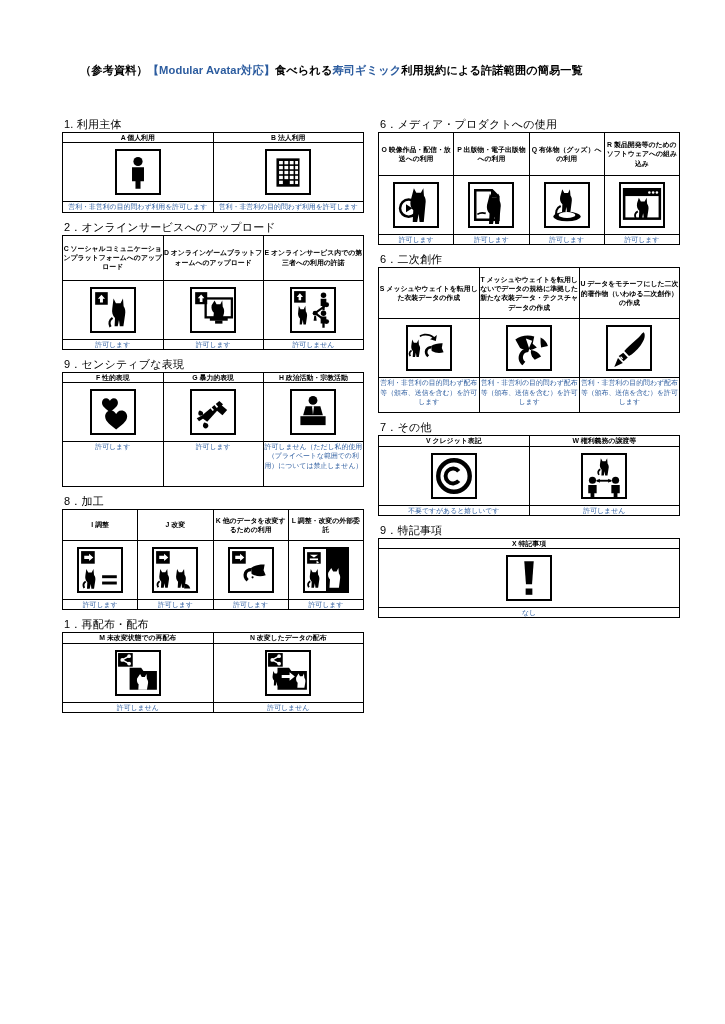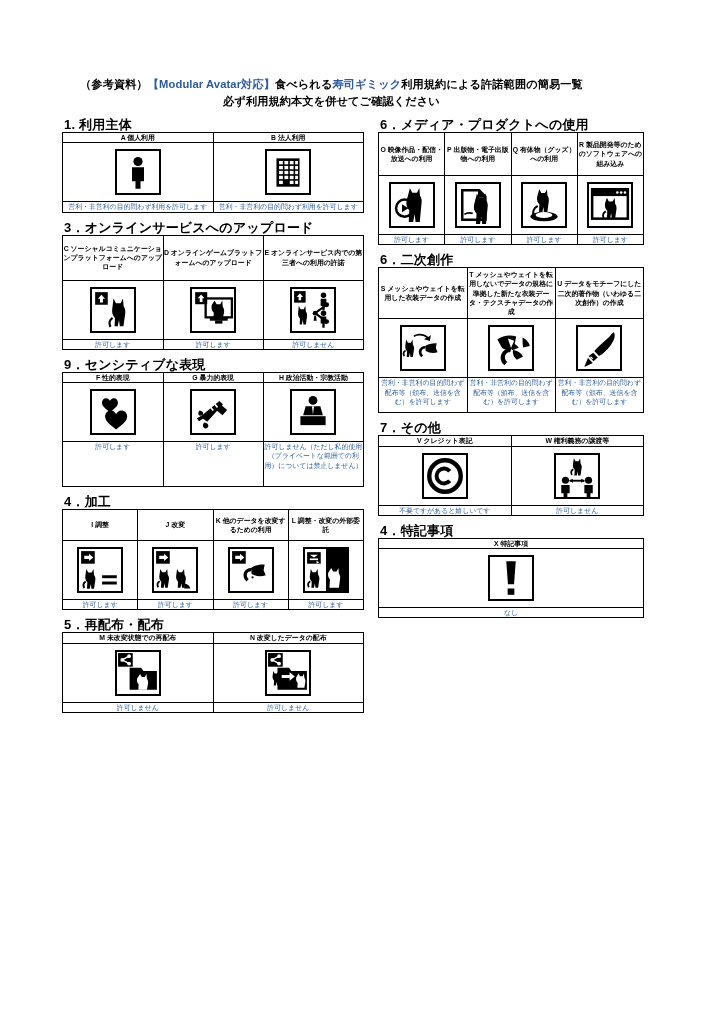--- a/index.html
+++ b/index.html
@@ -19,31 +19,30 @@
   }
   
   .title-block{
     position:absolute;
     left:0;top:62px;width:663px;
     text-align:center;
     font-weight:bold;
     font-size:11.2px;
     line-height:17px;
     letter-spacing:.1px;
-    margin-top:14px;
   }
   .title-line{display:block;white-space:nowrap;}
   .accent{color:#2c5c9f;}
   
   .col-left{position:absolute;left:62px;top:119px;width:302px;}
-  .col-right{position:absolute;left:378px;top:119px;width:266px;}
+  .col-right{position:absolute;left:378px;top:119px;width:302px;}
   .section{margin-bottom:9px;}
   .sec-title{
-    font-size:13px;
-    font-weight:bold;
+    font-size:11px;
+    font-weight:normal;
     line-height:11px;
     margin:0 0 2px 2px;
     letter-spacing:.2px;
   }
   table.grid{
     border-collapse:collapse;
     width:100%;
     table-layout:fixed;
     border:1.3px solid #000;
   }
@@ -85,21 +84,20 @@
   }
   .ico svg{display:block;width:100%;height:100%;}
 </style>
 </head>
 <body>
 
 <div class="page">
 
   <div class="title-block">
     <span class="title-line"><span>（参考資料）</span><span class="accent">【Modular Avatar対応】</span><span>食べられる</span><span class="accent">寿司ギミック</span><span>利用規約による許諾範囲の簡易一覧</span></span>
-    <span class="title-line">必ず利用規約本文を併せてご確認ください</span>
   </div>
 
   <div class="col-left">
 
     <div class="section">
       <div class="sec-title">1. 利用主体</div>
       <table class="grid">
         <tbody>
             <tr>
           <td class="hdr" style="width:50%">A 個人利用</td>
@@ -145,21 +143,21 @@
         </tr>
         <tr>
           <td class="perm">営利・非営利の目的問わず利用を許可します</td>
           <td class="perm">営利・非営利の目的問わず利用を許可します</td>
         </tr>
       </tbody>
         </table>
     </div>
 
     <div class="section">
-      <div class="sec-title">3．オンラインサービスへのアップロード</div>
+      <div class="sec-title">2．オンラインサービスへのアップロード</div>
       <table class="grid">
         <tbody>
             <tr>
           <td class="hdr" style="width:33.4%;height:44px">C ソーシャルコミュニケーションプラットフォームへのアップロード</td>
           <td class="hdr" style="width:33.3%">D オンラインゲームブラットフォームへのアップロード</td>
           <td class="hdr" style="width:33.3%">E オンラインサービス内での第三者への利用の許諾</td>
         </tr>
         <tr>
           <td class="icon">
             <span class="ico">
@@ -262,21 +260,21 @@
         <tr>
           <td class="perm tall" style="height:44px">許可します</td>
           <td class="perm tall">許可します</td>
           <td class="perm tall">許可しません（ただし私的使用（プライベートな範囲での利用）については禁止しません）</td>
         </tr>
       </tbody>
         </table>
     </div>
 
     <div class="section">
-      <div class="sec-title">4．加工</div>
+      <div class="sec-title">8．加工</div>
       <table class="grid">
         <tbody>
             <tr>
           <td class="hdr" style="width:25%;height:30px">I 調整</td>
           <td class="hdr" style="width:25%">J 改変</td>
           <td class="hdr" style="width:25%">K 他のデータを改変するための利用</td>
           <td class="hdr" style="width:25%">L 調整・改変の外部委託</td>
         </tr>
         <tr>
           <td class="icon">
@@ -337,21 +335,21 @@
           <td class="perm">許可します</td>
           <td class="perm">許可します</td>
           <td class="perm">許可します</td>
           <td class="perm">許可します</td>
         </tr>
       </tbody>
         </table>
     </div>
 
     <div class="section">
-      <div class="sec-title">5．再配布・配布</div>
+      <div class="sec-title">1．再配布・配布</div>
       <table class="grid">
         <tbody>
             <tr>
           <td class="hdr" style="width:50%">M 未改変状態での再配布</td>
           <td class="hdr" style="width:50%">N 改変したデータの配布</td>
         </tr>
         <tr>
           <td class="icon">
             <span class="ico">
               <svg viewBox="0 0 40 40">
@@ -556,21 +554,21 @@
         </tr>
         <tr>
           <td class="perm">不要ですがあると嬉しいです</td>
           <td class="perm">許可しません</td>
         </tr>
       </tbody>
         </table>
     </div>
 
     <div class="section">
-      <div class="sec-title">4．特記事項</div>
+      <div class="sec-title">9．特記事項</div>
       <table class="grid">
         <tbody>
             <tr>
           <td class="hdr">X 特記事項</td>
         </tr>
         <tr>
           <td class="icon">
             <span class="ico">
               <svg viewBox="0 0 40 40">
                 <path d="M15.5 4h9l-1.6 22h-5.8z" fill="#000"></path>

